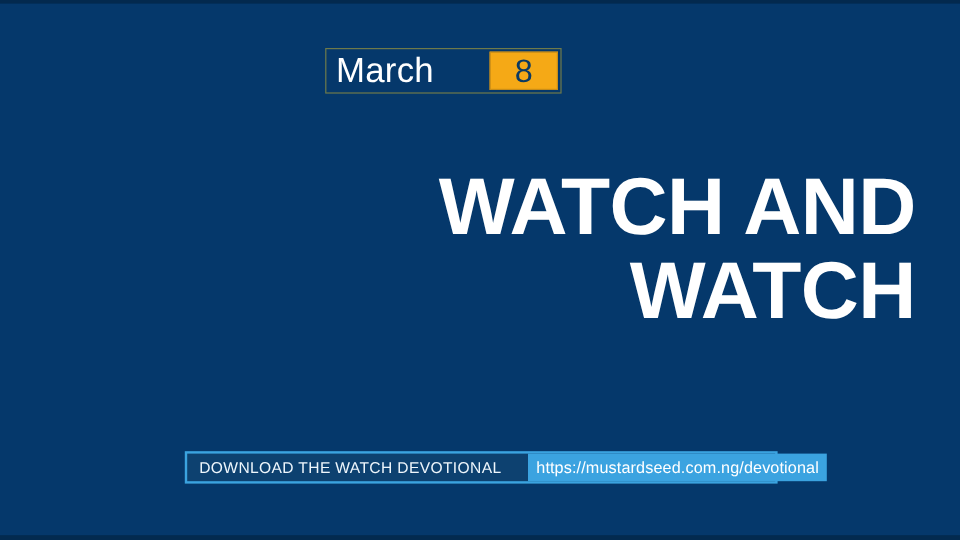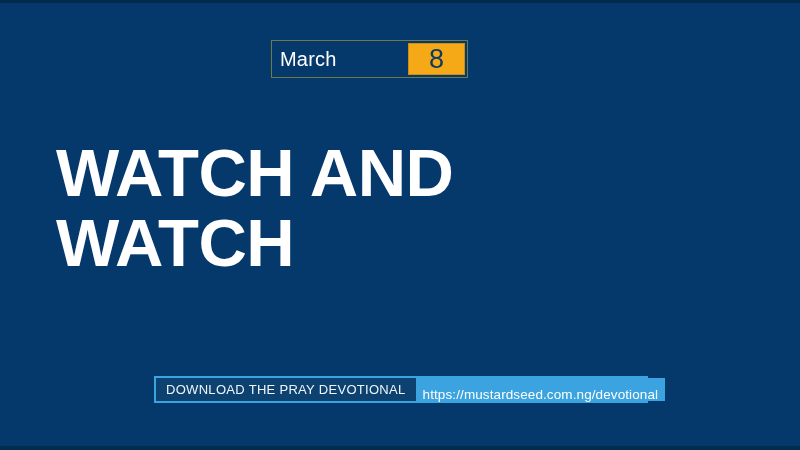--- a/index.html
+++ b/index.html
@@ -50,21 +50,21 @@
     border: 1px solid #6e7a4a;
     display: flex;
     align-items: stretch;
   }
   .date-month {
     flex: 1 1 auto;
     display: flex;
     align-items: center;
     padding-left: 8px;
     color: #ffffff;
-    font-size: 20px;
+    font-size: 29px;
     font-weight: 400;
     letter-spacing: 0.2px;
     line-height: 1;
   }
   .date-day-chip {
     flex: 0 0 auto;
     width: 57px;
     margin: 2px 2px 2px 0;
     background: #f5a916;
     display: flex;
@@ -79,22 +79,22 @@
     font-weight: 500;
     line-height: 1;
   }
 
   
   .title-block {
     position: absolute;
     left: 0;
     right: 0;
     top: 138px;
-    text-align: left;
-    padding: 0 56px;
+    text-align: right;
+    padding: 0 37px;
     box-sizing: border-box;
   }
   .title-line {
     color: #ffffff;
     font-size: 67px;
     font-weight: bold;
     line-height: 1.04;
     letter-spacing: -0.5px;
     white-space: nowrap;
   }
@@ -125,23 +125,24 @@
     white-space: nowrap;
   }
   .cta-spacer {
     flex: 1 1 auto;
     background: #0a3a66;
   }
   .cta-url-chip {
     flex: 0 0 auto;
     background: #3ba3e0;
     display: flex;
-    align-items: flex-end;
+    align-items: center;
     padding: 0 7px;
     box-sizing: border-box;
+    margin-left: 12px;
   }
   .cta-url-chip span {
     color: #ffffff;
     font-size: 13.5px;
     font-weight: 400;
     letter-spacing: 0.1px;
     line-height: 1;
     white-space: nowrap;
   }
 </style>
@@ -156,20 +157,20 @@
       <span>8</span>
     </div>
   </div>
 
   <div class="title-block">
     <div class="title-line">WATCH AND</div>
     <div class="title-line">WATCH</div>
   </div>
 
   <div class="cta-banner">
-    <div class="cta-label">DOWNLOAD THE PRAY DEVOTIONAL</div>
+    <div class="cta-label">DOWNLOAD THE WATCH DEVOTIONAL</div>
     <div class="cta-spacer"></div>
     <div class="cta-url-chip">
       <span>https://mustardseed.com.ng/devotional</span>
     </div>
   </div>
 
 </div>
 
 </body></html>

